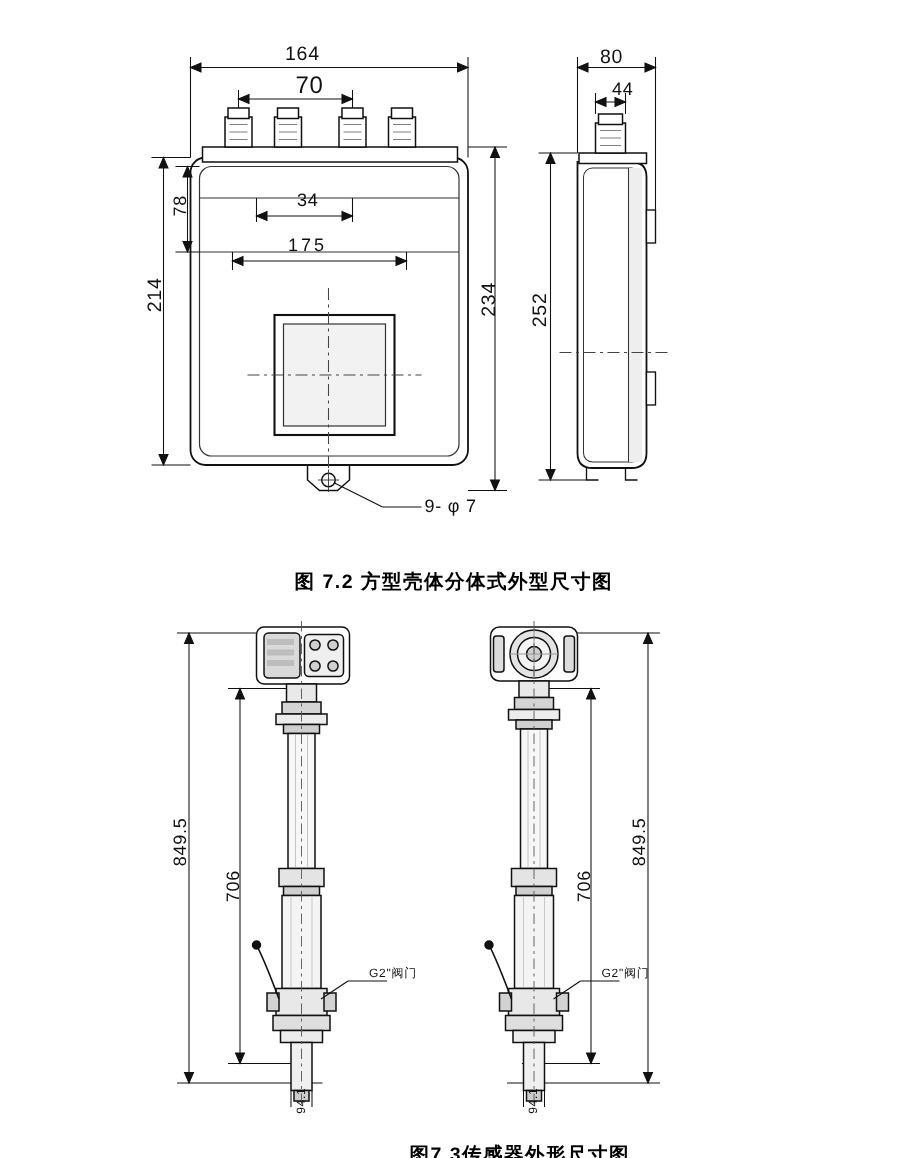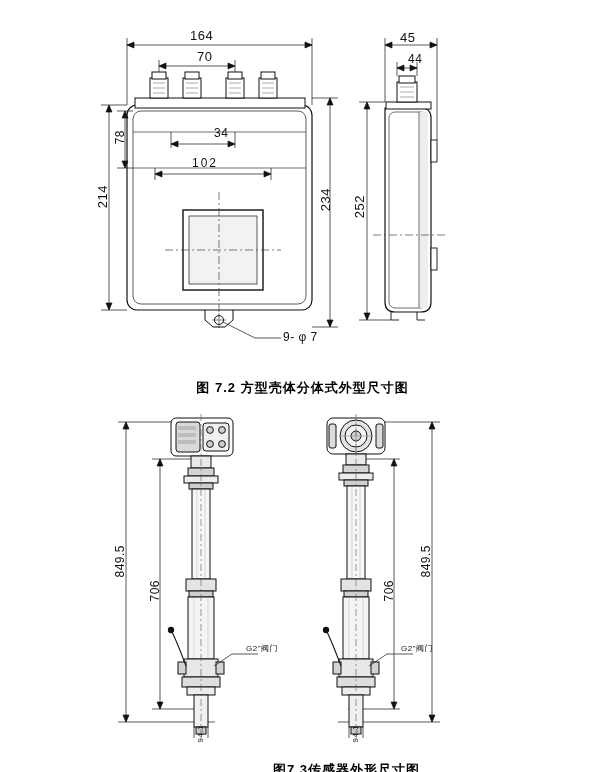--- a/index.html
+++ b/index.html
@@ -123,23 +123,23 @@
         <polygon points="235,307 232,300 238,300" fill="#111"></polygon>
       </g>
 
       <g stroke="#111" stroke-width="0.7">
         <line x1="128" y1="302" x2="160" y2="318"></line>
         <line x1="160" y1="318" x2="186" y2="318"></line>
       </g>
     </svg>
 
     <div class="abs lbl" style="left:190px;top:28px;font-size:13px;">164</div>
-    <div class="abs lbl" style="left:197px;top:49px;font-size:13px;">70</div>
-    <div class="abs lbl" style="left:198px;top:126px;font-size:12px;margin-left:16px;">34</div>
-    <div class="abs lbl" style="left:192px;top:156px;font-size:12px;letter-spacing:2px;">102</div>
+    <div class="abs lbl" style="left:197px;top:49px;font-size:16px;">70</div>
+    <div class="abs lbl" style="left:198px;top:126px;font-size:12px;">34</div>
+    <div class="abs lbl" style="left:192px;top:156px;font-size:12px;letter-spacing:2px;">175</div>
     <div class="abs lbl vert" style="left:95px;top:185px;font-size:13px;">214</div>
     <div class="abs lbl vert" style="left:113px;top:130px;font-size:12px;">78</div>
     <div class="abs lbl vert" style="left:318px;top:188px;font-size:13px;">234</div>
     <div class="abs lbl" style="left:283px;top:330px;font-size:12px;">9- φ 7</div>
 
     <svg width="200" height="340" viewBox="0 0 200 340" style="position:absolute;left:355px;top:20px;">
       <g stroke="#111" fill="none">
 
         <path d="M30 88 L30 282 Q30 292 40 292 L66 292 Q76 292 76 282 L76 98 Q76 88 66 88 Z" stroke-width="1.2" fill="#ffffff"></path>
         <rect x="34" y="92" width="38" height="196" rx="6" stroke="#333" stroke-width="0.7"></rect>
@@ -183,21 +183,21 @@
 
       <g stroke="#111" stroke-width="0.7">
         <line x1="30" y1="82" x2="4" y2="82"></line>
         <line x1="36" y1="300" x2="4" y2="300"></line>
         <line x1="12" y1="82" x2="12" y2="300"></line>
         <polygon points="12,82 9,89 15,89" fill="#111"></polygon>
         <polygon points="12,300 9,293 15,293" fill="#111"></polygon>
       </g>
     </svg>
 
-    <div class="abs lbl" style="left:400px;top:30px;font-size:13px;">45</div>
+    <div class="abs lbl" style="left:400px;top:30px;font-size:13px;">80</div>
     <div class="abs lbl" style="left:408px;top:52px;font-size:12px;text-align:center;">44</div>
     <div class="abs lbl vert" style="left:352px;top:195px;font-size:13px;">252</div>
 
     <div class="abs cap" style="left:0;top:363px;">图 7.2 方型壳体分体式外型尺寸图</div>
   </div>
 
   <div class="figure" style="left:0;top:400px;width:605px;height:372px;">
 
     <svg width="605" height="340" viewBox="0 0 605 340" style="position:absolute;left:0;top:4px;">
 

